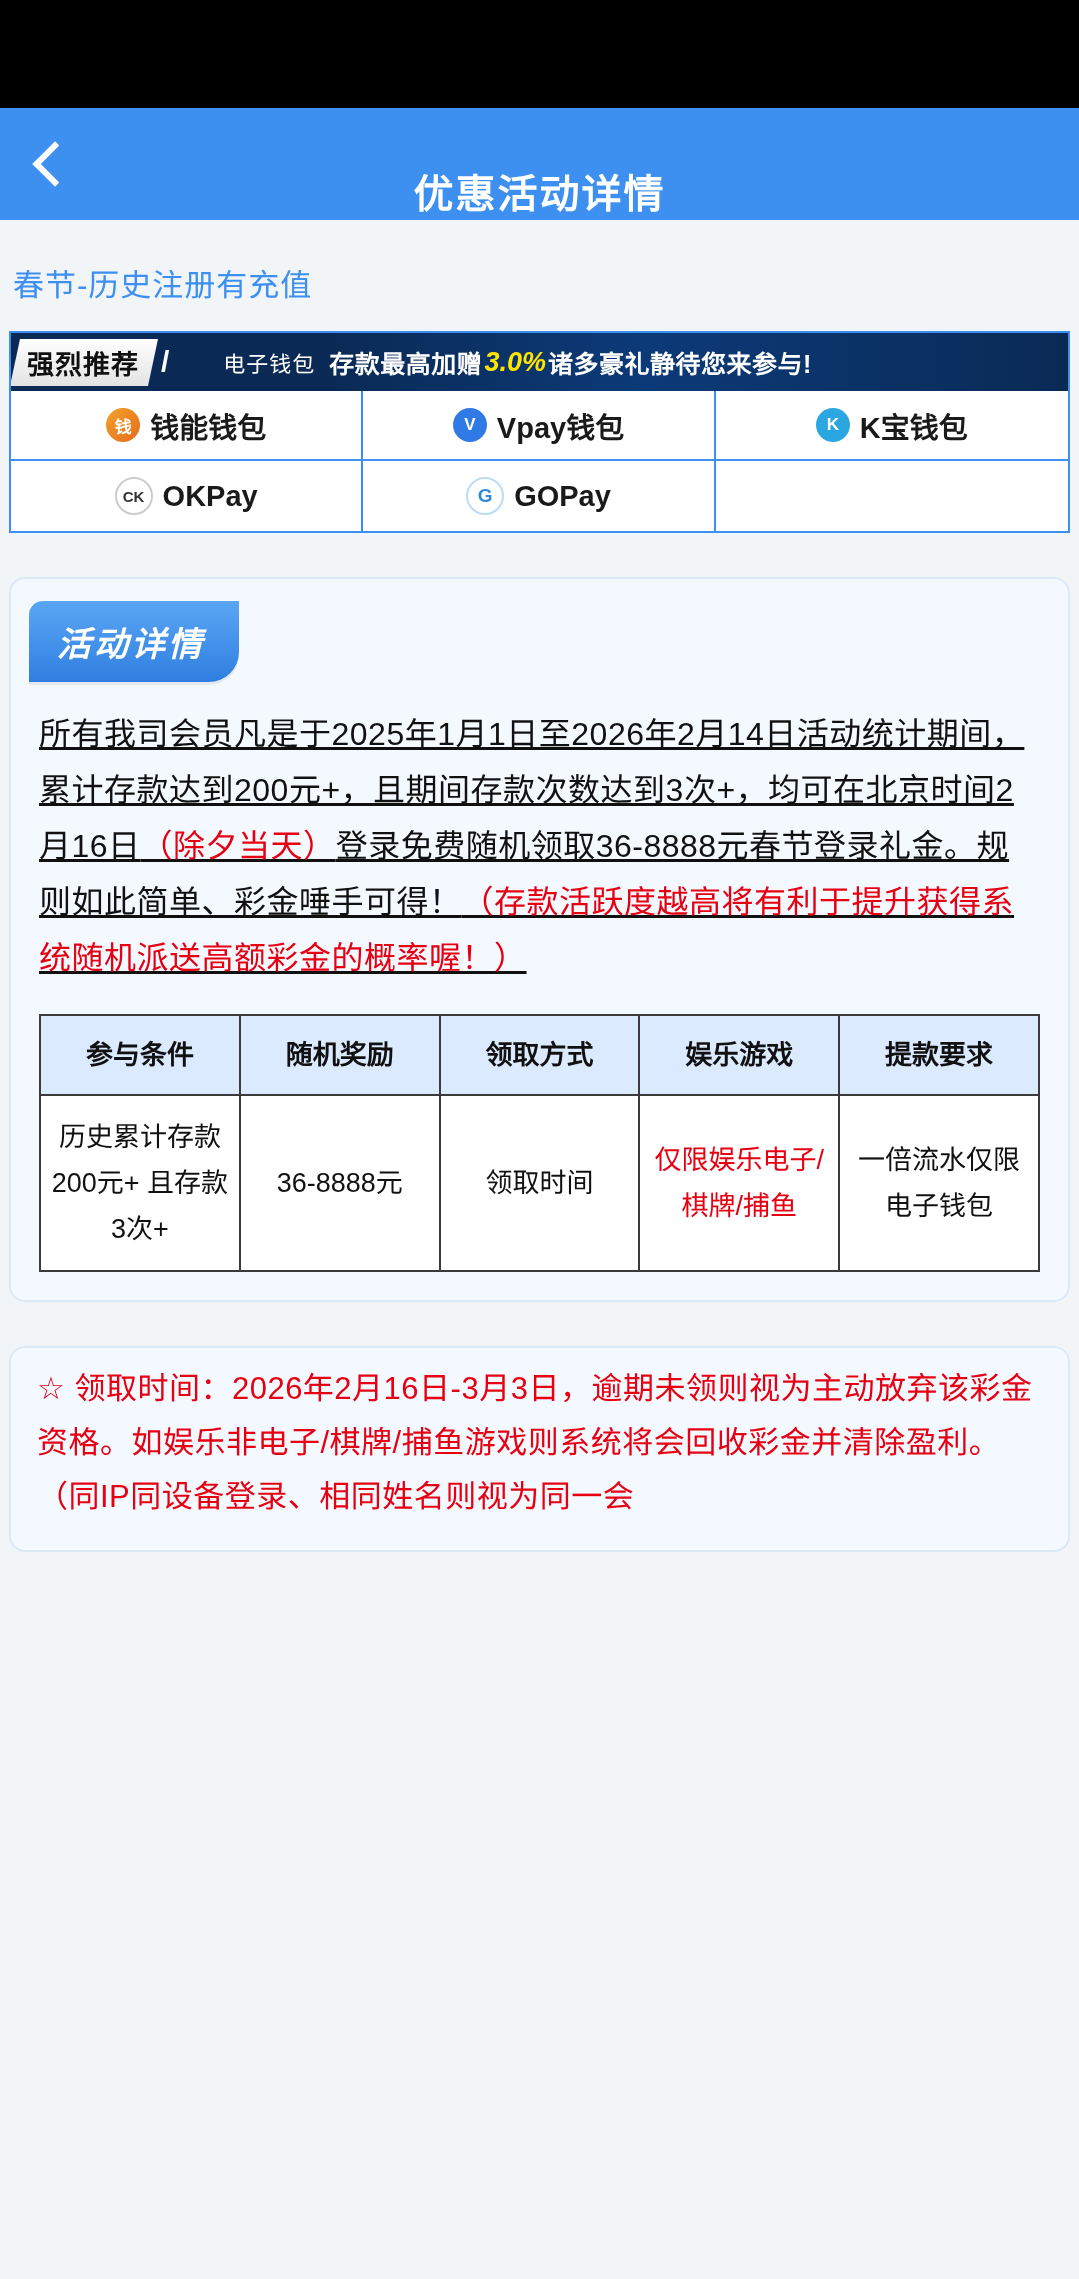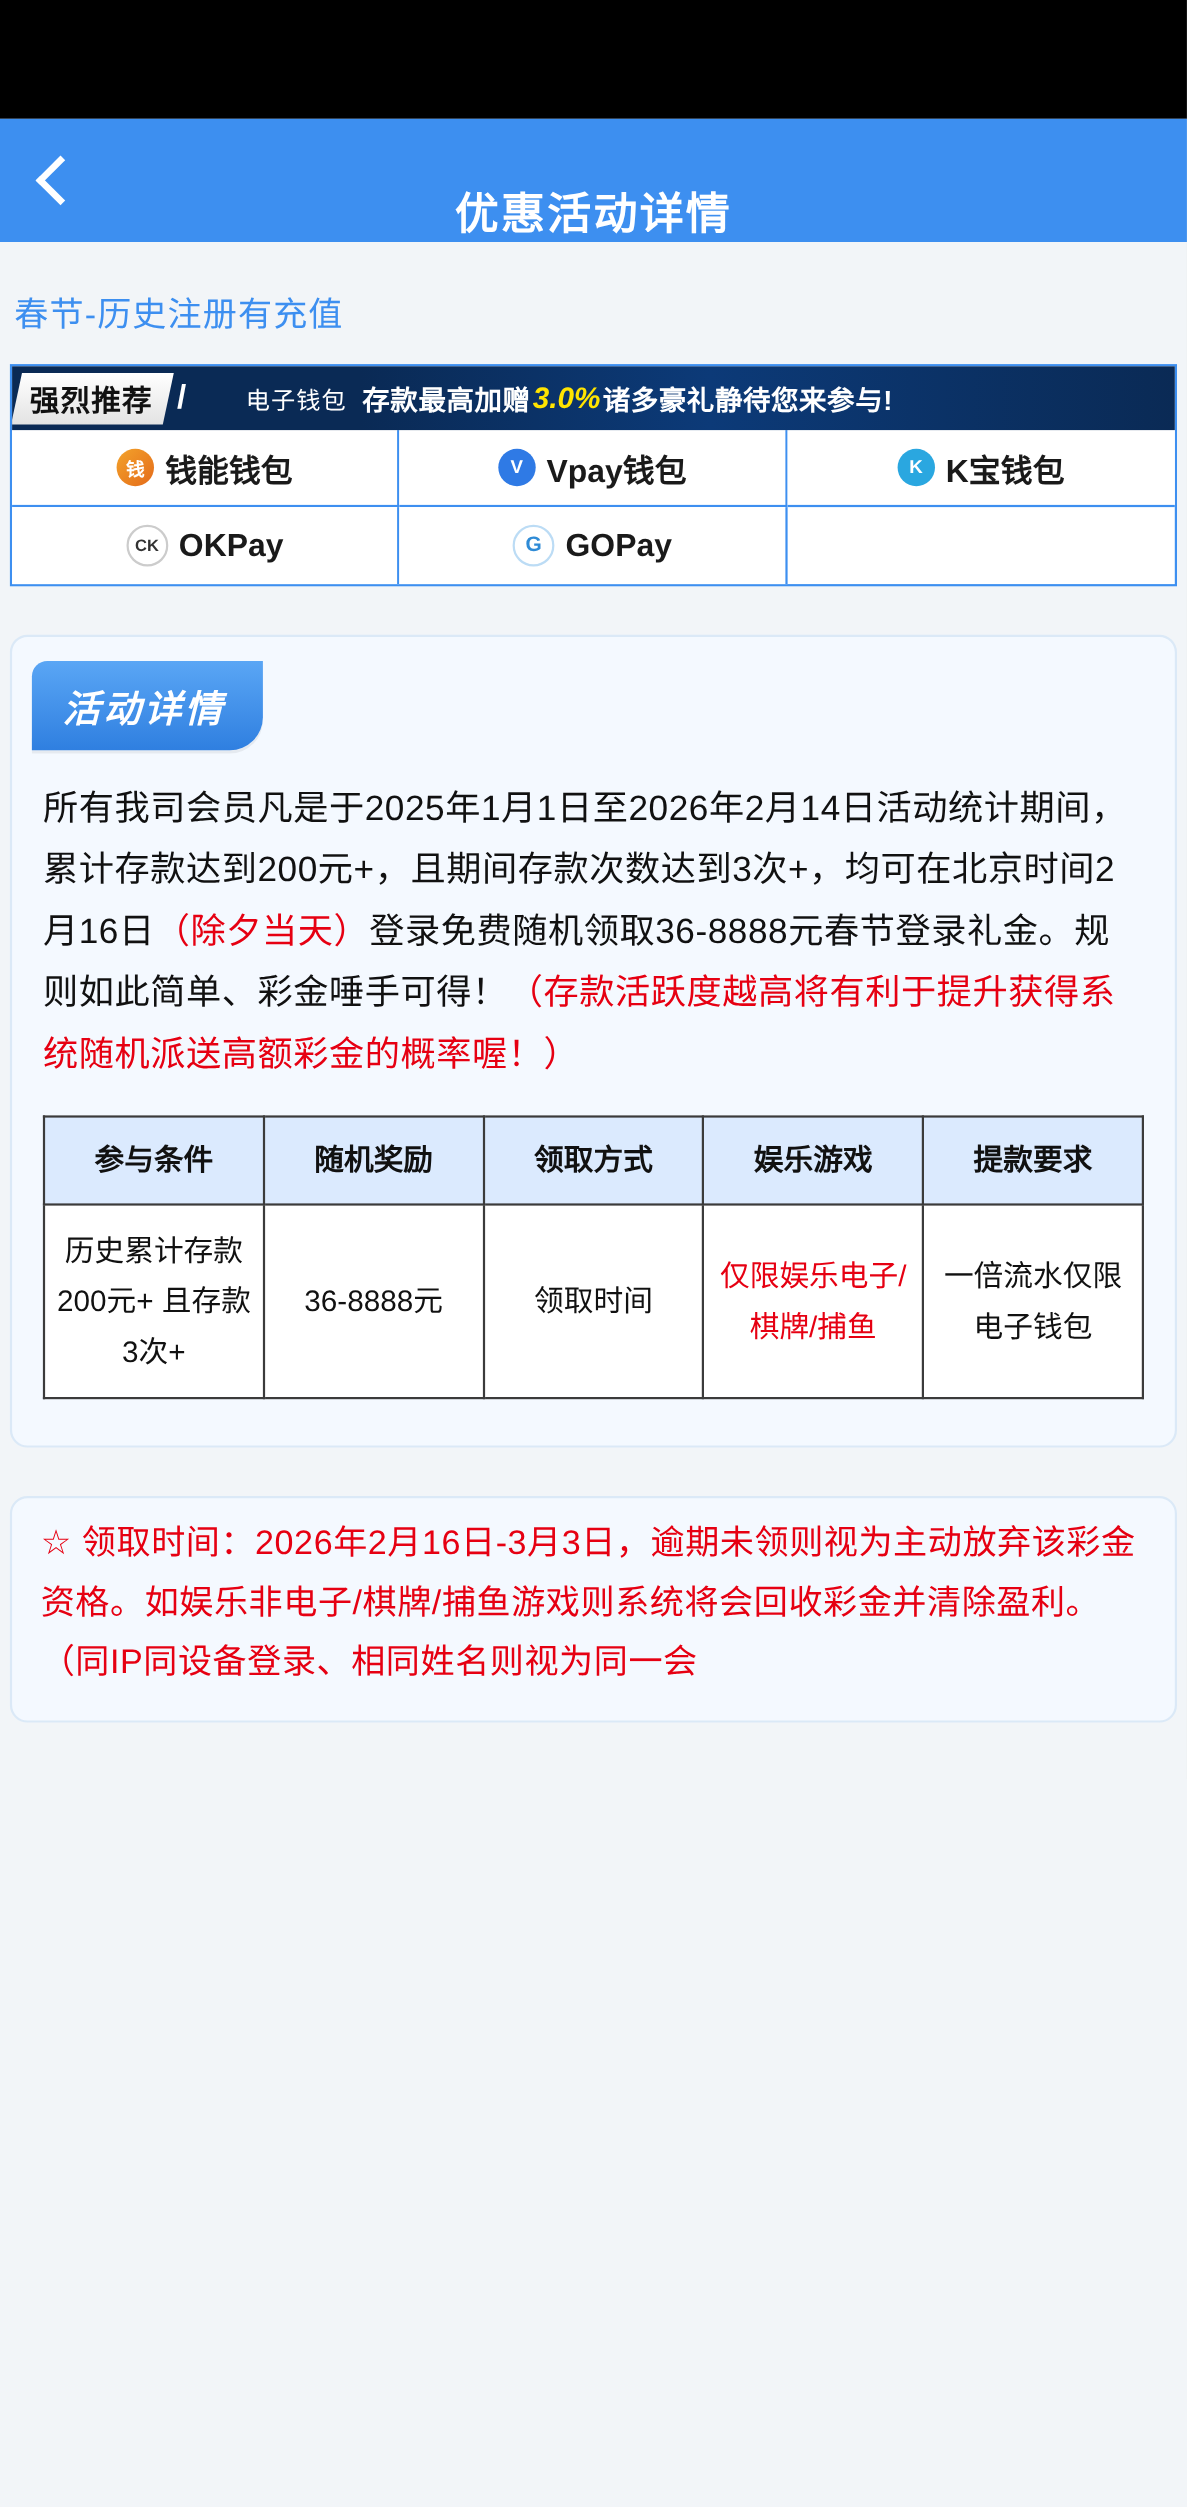--- a/index.html
+++ b/index.html
@@ -188,25 +188,26 @@
     margin: 22px 0 10px 18px;
     box-shadow: 0 3px 0 rgba(0,0,0,0.06);
     font-style: italic;
   }
   .card-body {
     padding: 14px 28px 0 28px;
     font-size: 32px;
     line-height: 56px;
     color: #111111;
     letter-spacing: 0.5px;
+    text-decoration: underline;
   }
   .red { color: #e60012; }
   
   .detail-table {
-    margin: 28px 28px 16px 28px;
+    margin: 28px 28px 2px 28px;
     border-collapse: collapse;
     width: calc(100% - 56px);
     table-layout: fixed;
   }
   .detail-table th {
     background: #dbeafe;
     border: 2px solid #3b3b3b;
     color: #111;
     font-size: 27px;
     font-weight: bold;

